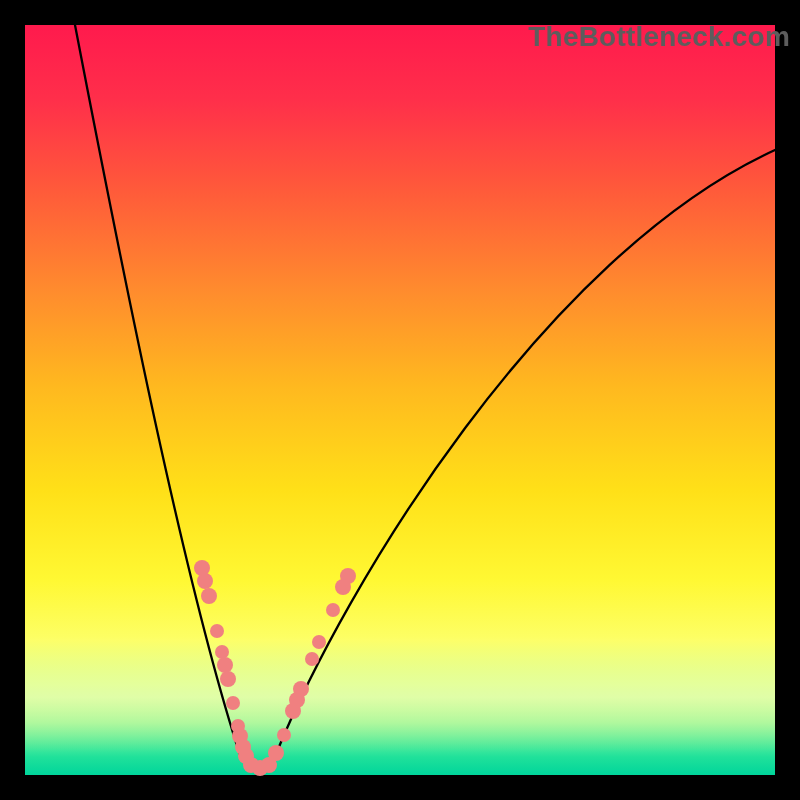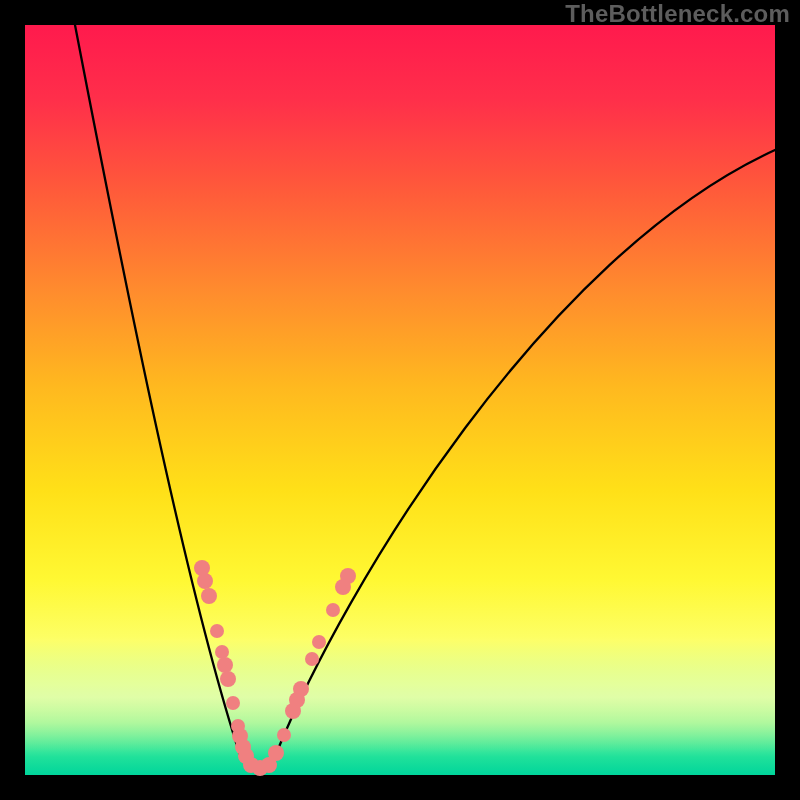--- a/index.html
+++ b/index.html
@@ -38,24 +38,24 @@
     height: 120px;
     bottom: 18px;
     background: linear-gradient(to bottom,
       rgba(255,255,200,0.0) 0%,
       rgba(255,255,200,0.55) 50%,
       rgba(255,255,200,0.0) 100%);
     pointer-events: none;
   }
   .watermark {
     position: absolute;
-    top: 0;
+    top: 21px;
     right: 10px;
     font-family: Arial, Helvetica, sans-serif;
-    font-size: 24px;
+    font-size: 28px;
     font-weight: 600;
     color: #5d5d5d;
     letter-spacing: 0.2px;
     user-select: none;
   }
   svg.overlay {
     position: absolute;
     left: 25px;
     top: 25px;
     width: 750px;

